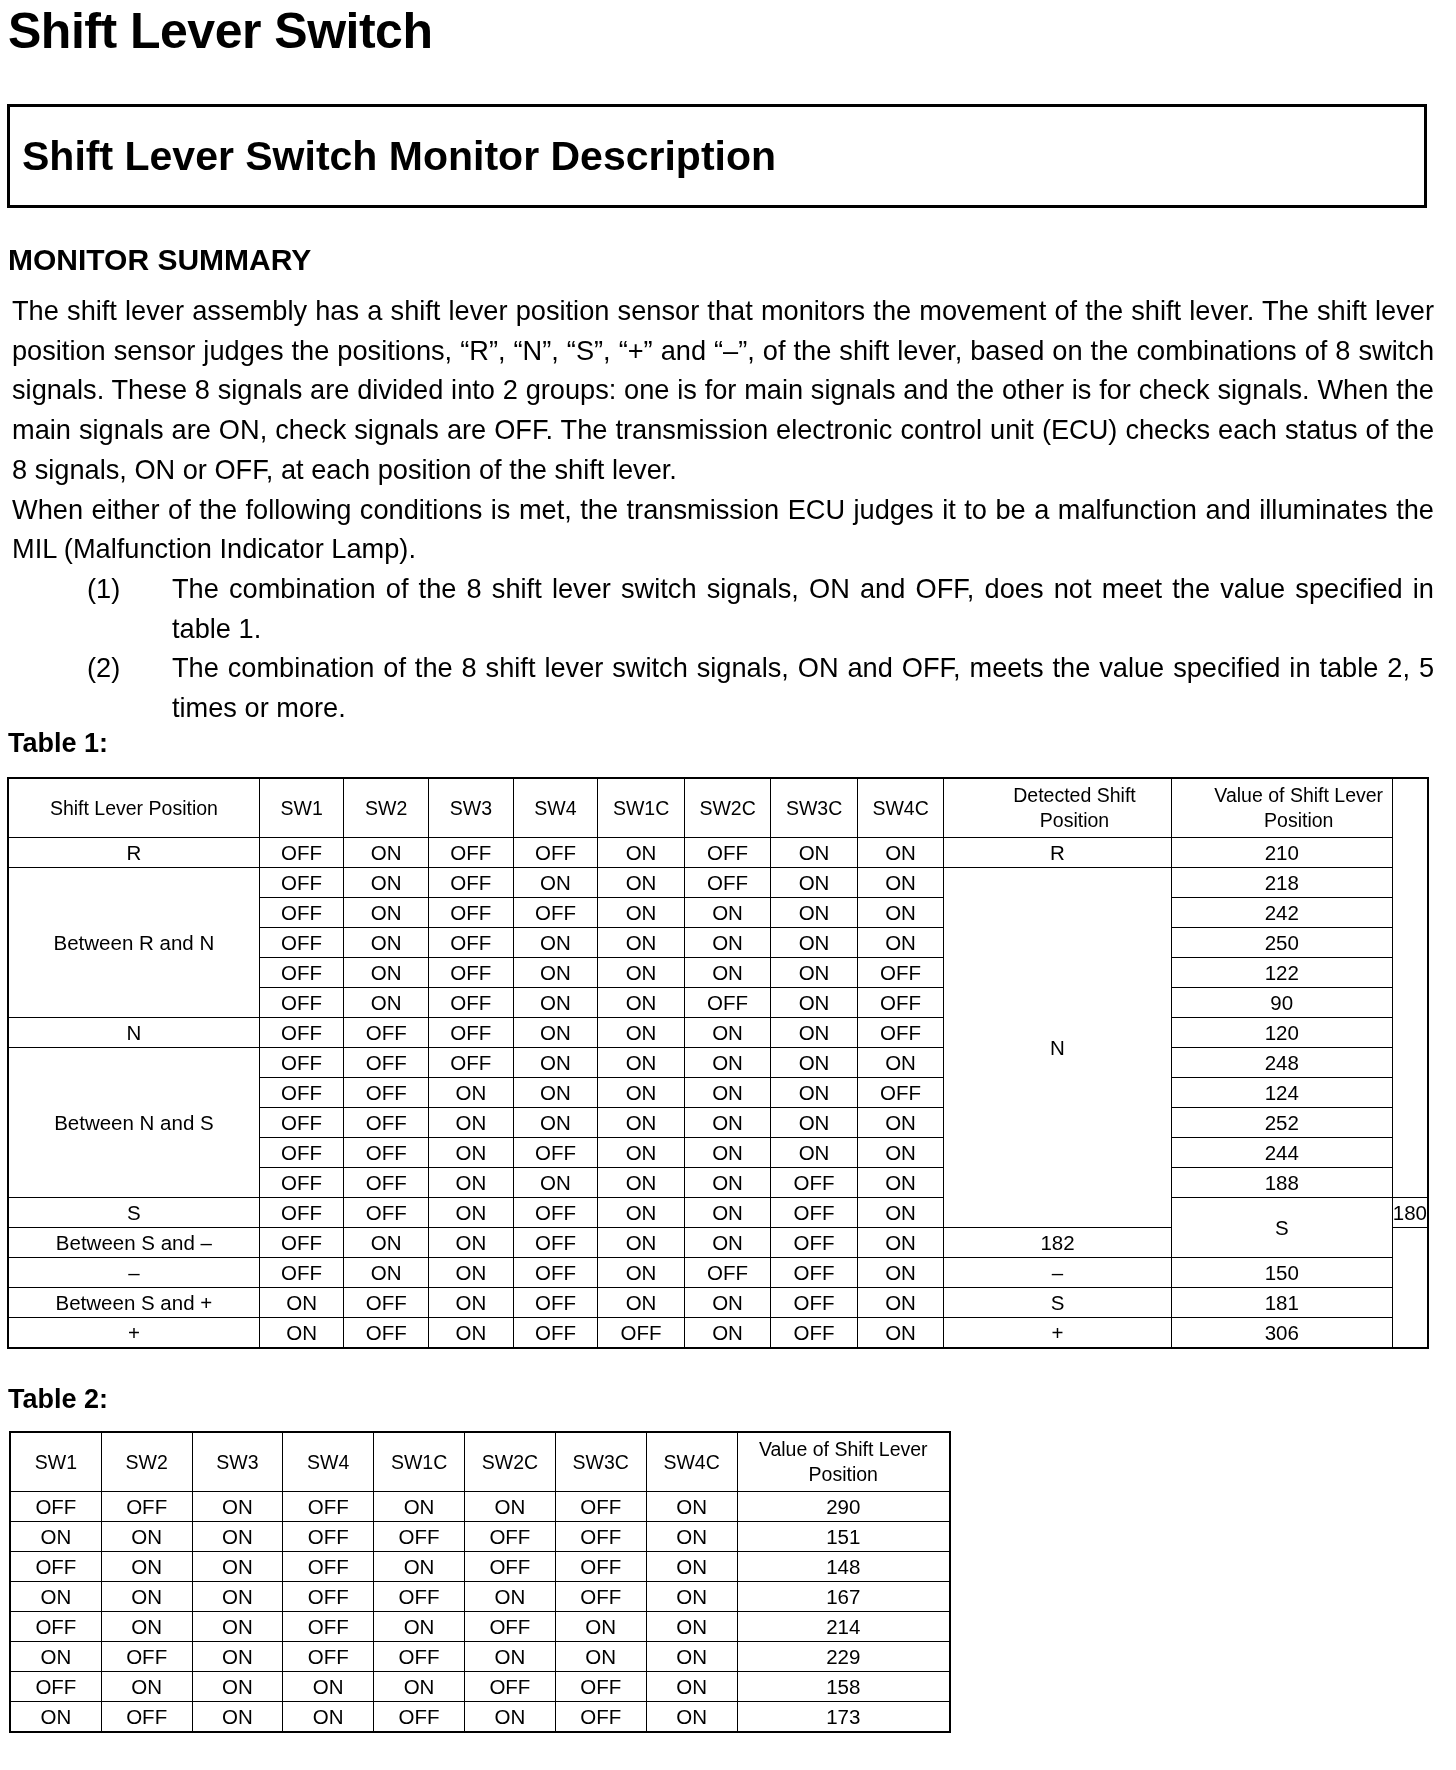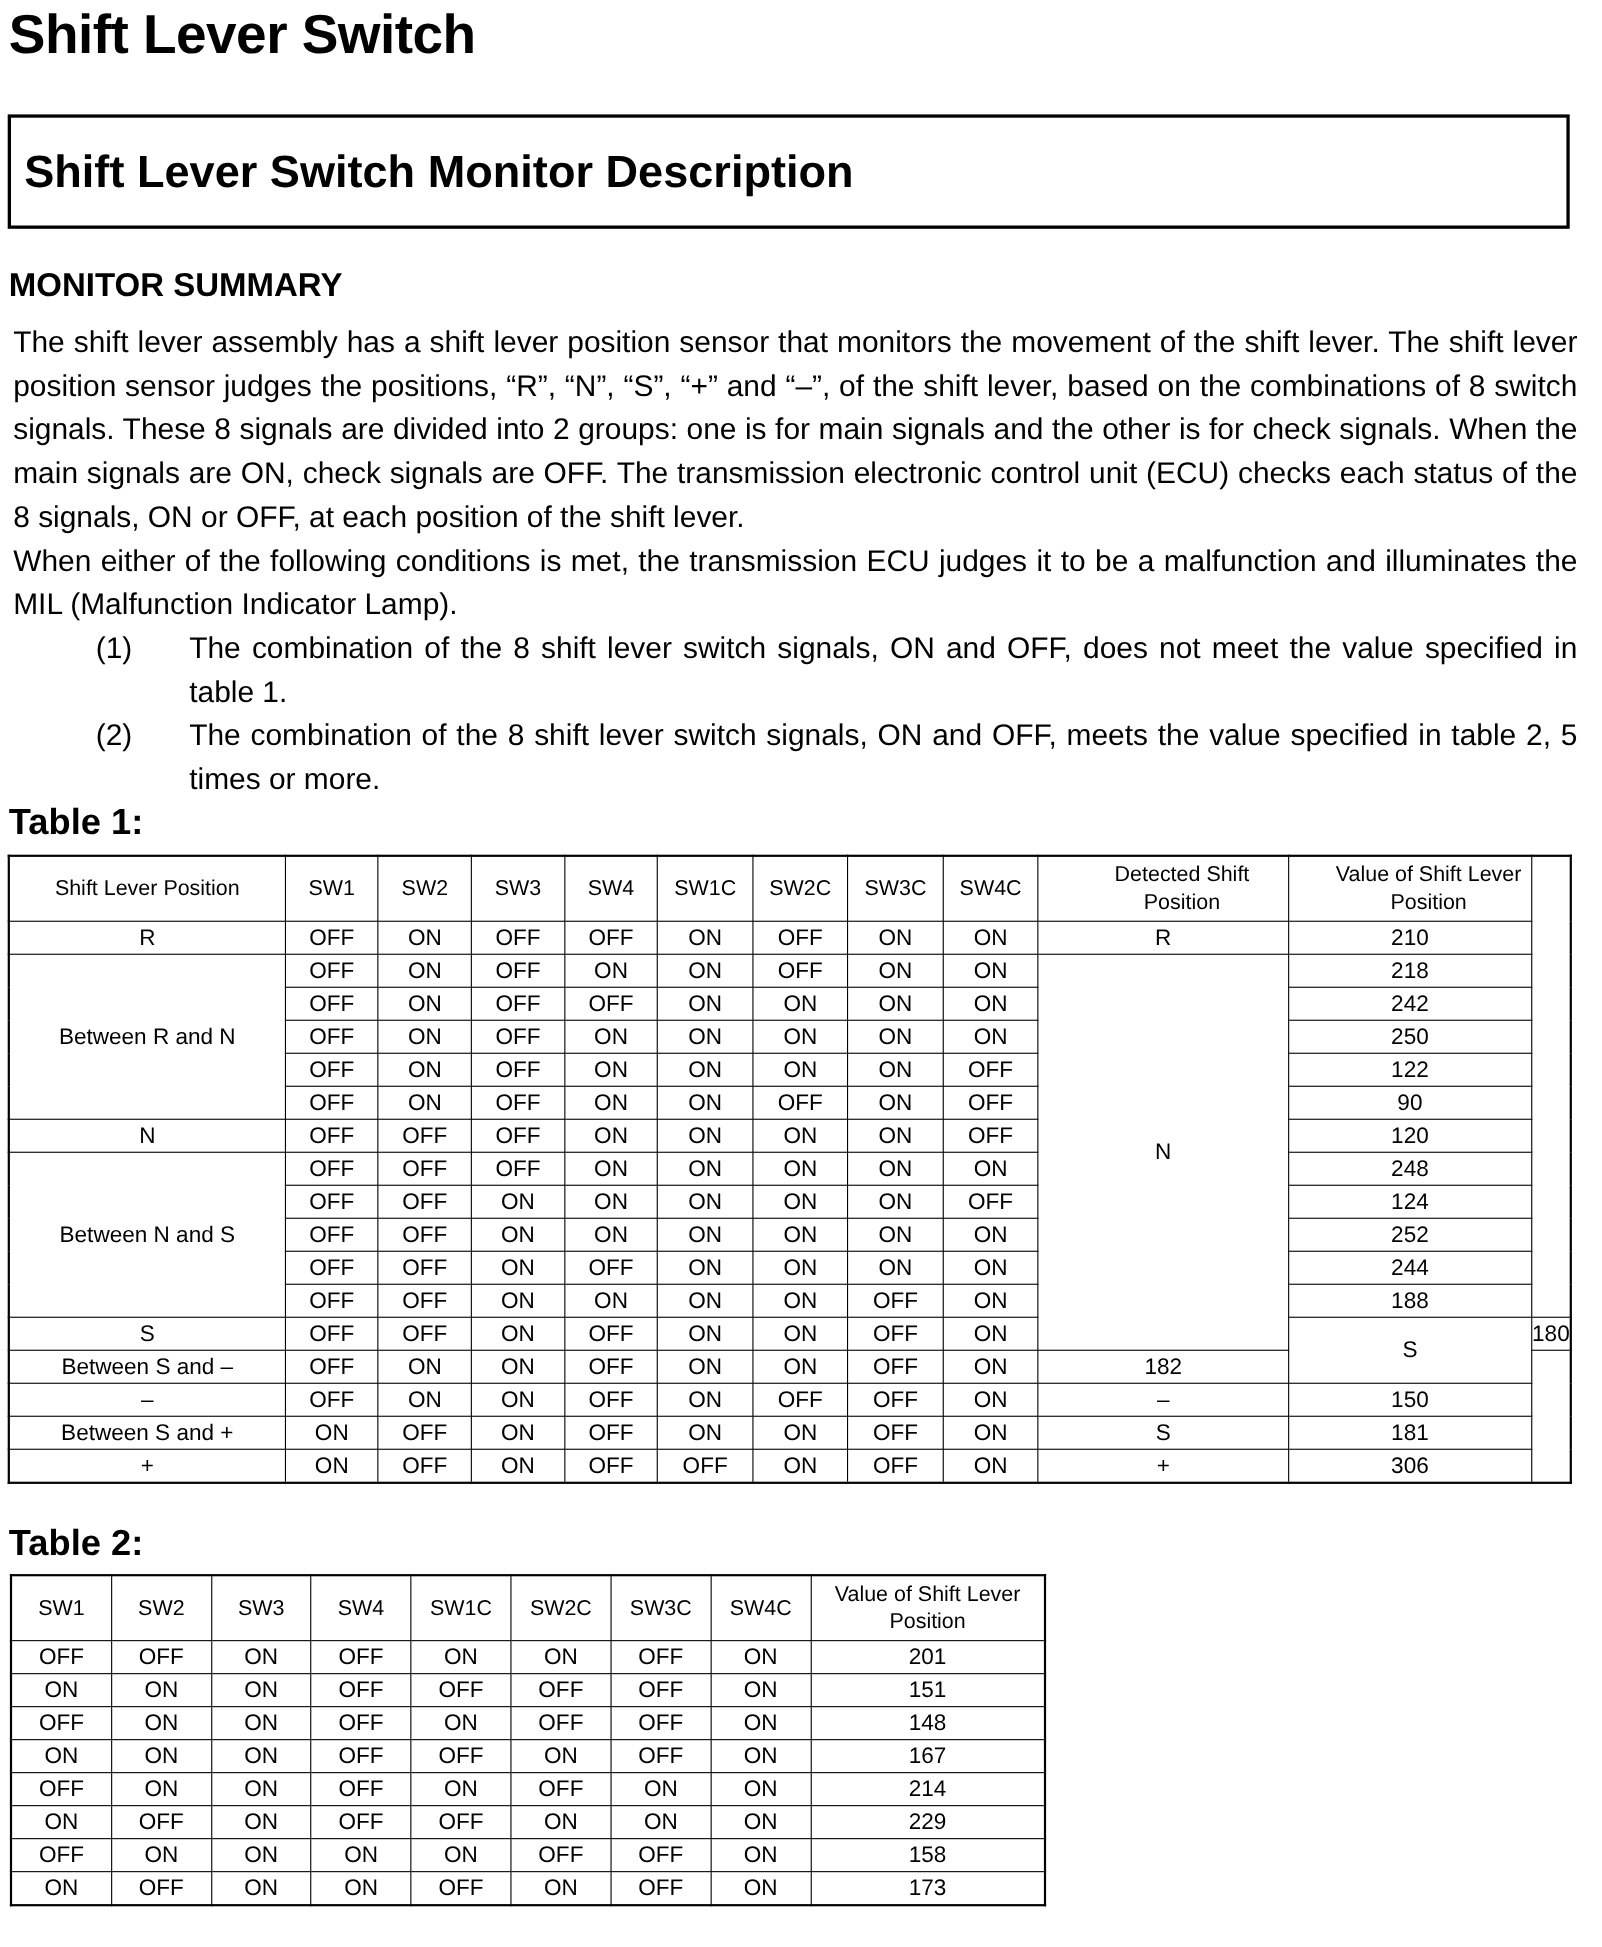--- a/index.html
+++ b/index.html
@@ -27,21 +27,21 @@
     .para {
       position: absolute; left: 12px; top: 291px; width: 1422px;
       font-size: 27.2px; line-height: 39.7px; text-align: justify;
     }
     .para p { margin: 0; }
     .cond { display: flex; }
     .cond .num { width: 70px; padding-left: 75px; flex: none; }
     .cond .txt { flex: 1; text-align: justify; padding-left: 15px; }
     .table-label {
       position: absolute; left: 8px;
-      font-size: 33px; font-weight: bold;
+      font-size: 27px; font-weight: bold;
     }
     table.t {
       position: absolute; border-collapse: collapse;
       font-size: 20.5px;
     }
     table.t td, table.t th {
       border: 1.5px solid #000; text-align: center; padding: 0;
       font-weight: normal; height: 29px;
     }
     table.t th { font-size: 19.5px; height: 58px; line-height: 25px; }
@@ -314,21 +314,21 @@
   <tbody id="t2-body">
       <tr>
         <td>OFF</td>
         <td>OFF</td>
         <td>ON</td>
         <td>OFF</td>
         <td>ON</td>
         <td>ON</td>
         <td>OFF</td>
         <td>ON</td>
-        <td>201</td>
+        <td>290</td>
       </tr>
       <tr>
         <td>ON</td>
         <td>ON</td>
         <td>ON</td>
         <td>OFF</td>
         <td>OFF</td>
         <td>OFF</td>
         <td>OFF</td>
         <td>ON</td>

